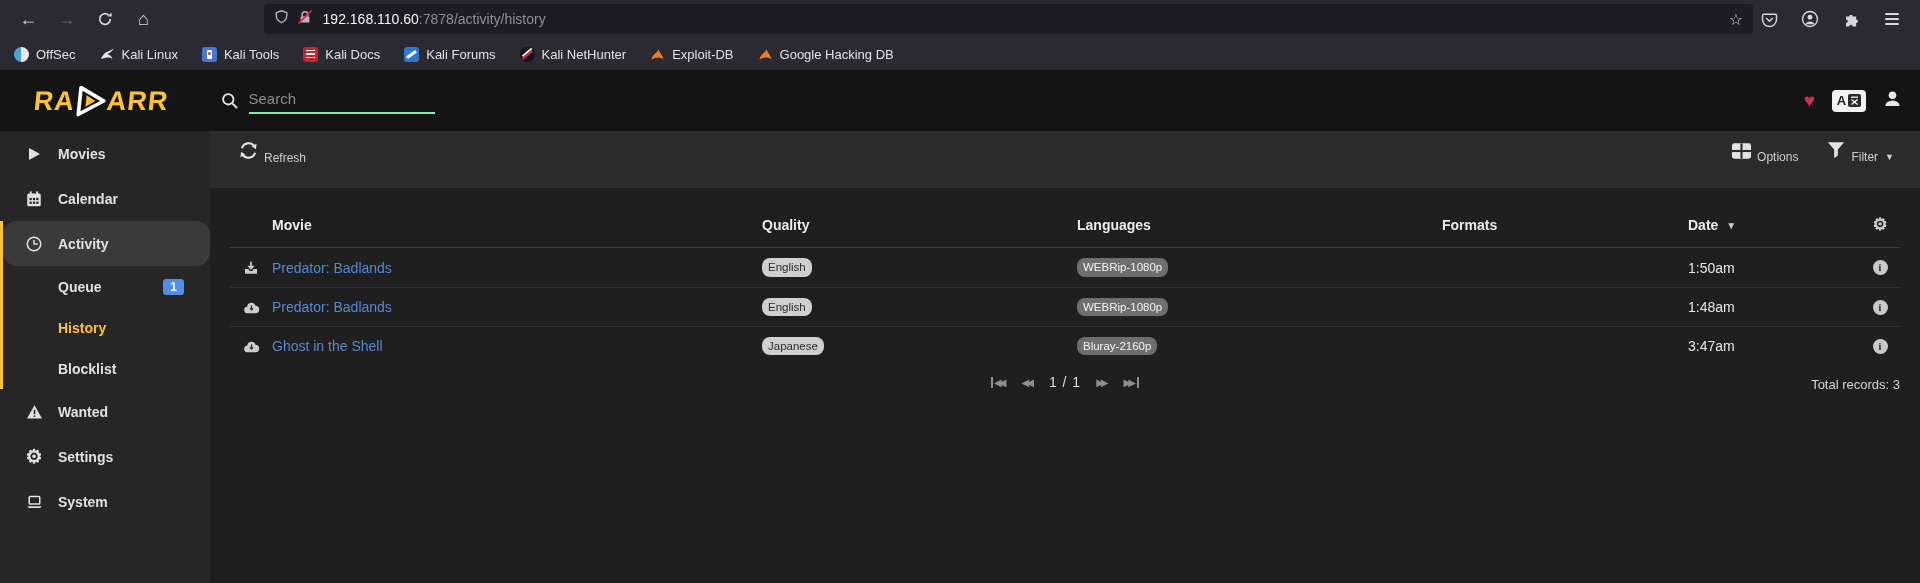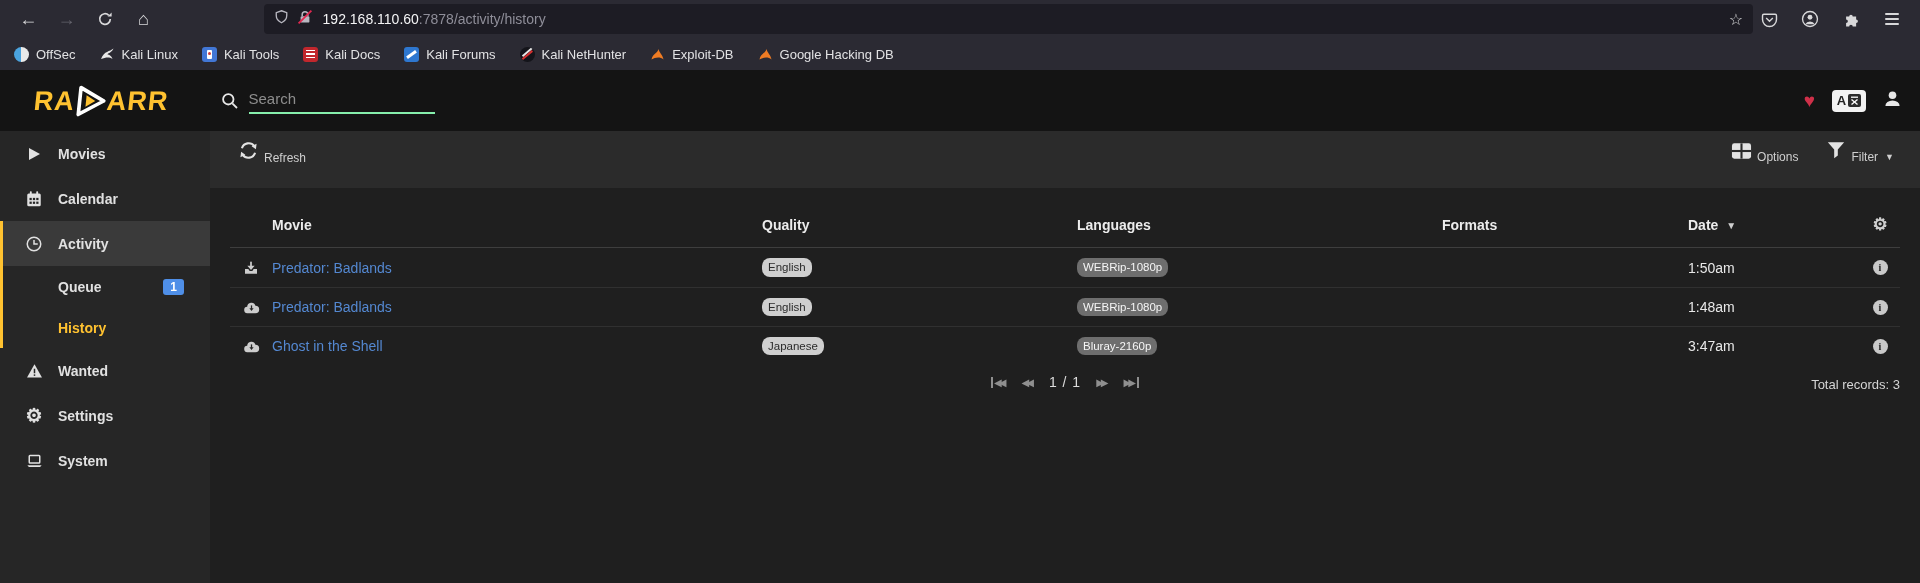--- a/index.html
+++ b/index.html
@@ -56,21 +56,21 @@
                    align-items:center; justify-content:center; gap:2px; }
   .translate-box b { color:#222; font-size:13px; }
 
   
   .app-body { flex:1; display:flex; min-height:0; }
   .sidebar { width:210px; background:#262626; flex:0 0 auto; }
   .nav-item { height:45px; display:flex; align-items:center; gap:14px; padding-left:21px;
               border-left:3px solid transparent; color:#e1e1e1; font-size:14px;font-weight:bold; }
   .nav-icon { width:20px; display:flex; justify-content:center; align-items:center; flex:0 0 auto; }
   .nav-group { border-left:3px solid #ffc230; }
-  .nav-group .nav-item { border-left:none; padding-left:21px; }
+  .nav-group .nav-item { border-left:none; padding-left:21px;border-radius:14px; }
   .nav-group .nav-item.parent { background:#3a3a3a; }
   .nav-item.child { height:41px; padding-left:55px; }
   .nav-item.selected .nav-label { color:#ffc230; }
   .count-badge { margin-left:auto; margin-right:26px; background:#4f8fe8; color:#fff; font-size:12px;
                  padding:1px 7px; border-radius:3px; }
   .tri-right { width:0; height:0; border-left:11px solid #e1e1e1; border-top:6.5px solid transparent;
                border-bottom:6.5px solid transparent; }
   .gear-glyph { color:#e1e1e1; font-size:19px; line-height:1; }
 
   
@@ -305,20 +305,23 @@
           </span>
           <span class="nav-label">Activity</span>
         </div>
         <div class="nav-item child">
           <span class="nav-label">Queue</span>
           <span class="count-badge">1</span>
         </div>
         <div class="nav-item child selected">
           <span class="nav-label">History</span>
         </div>
+        <div class="nav-item child">
+          <span class="nav-label">Blocklist</span>
+        </div>
       </div>
 
       <div class="nav-item">
         <span class="nav-icon">
           <svg width="19" height="18" viewBox="0 0 24 24">
               <polygon points="12,3 22,20.5 2,20.5" fill="#e1e1e1"></polygon>
               <rect x="11" y="9" width="2" height="6" fill="#262626"></rect>
               <rect x="11" y="16.5" width="2" height="2" fill="#262626"></rect>
             </svg>
         </span>

